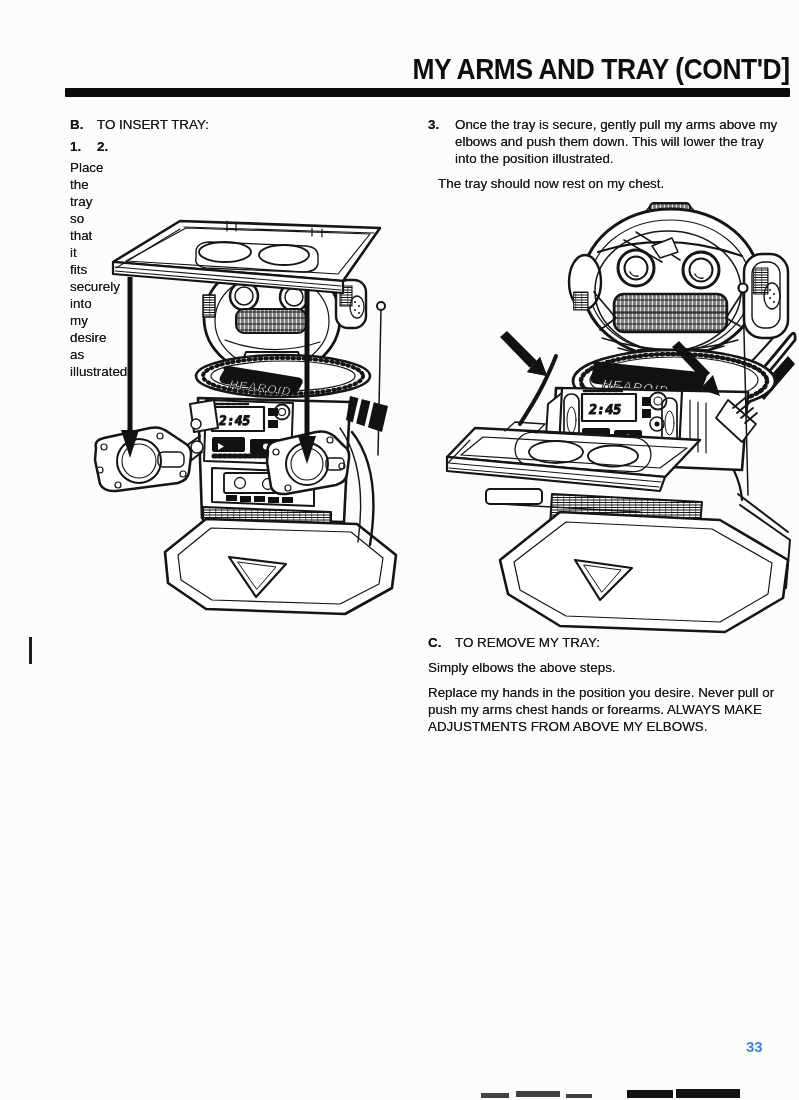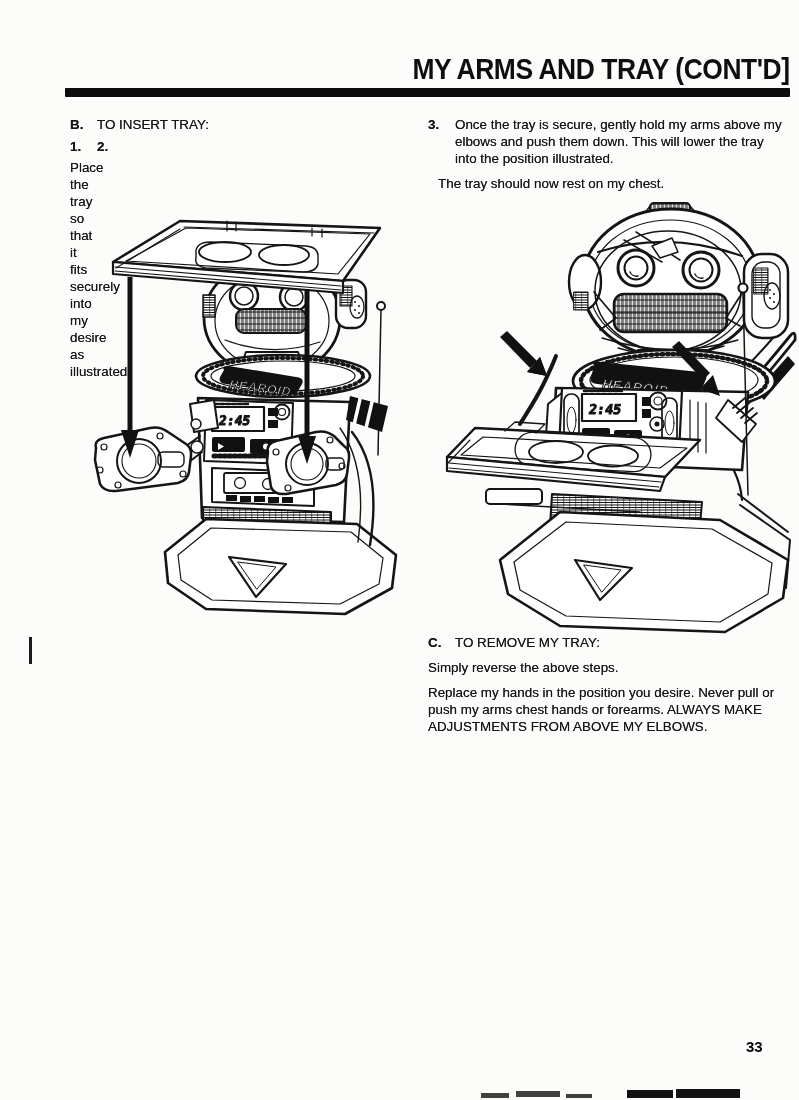--- a/index.html
+++ b/index.html
@@ -24,21 +24,21 @@
   .doc{font-size:13.4px;line-height:17px;color:#161616;text-shadow:0 0 .4px #444;}
   .steps{display:grid;grid-template-columns:27px 1fr;row-gap:4px;}
   .stepnum{font-weight:bold;}
   .sec-head{display:grid;grid-template-columns:27px 1fr;}
   .note{margin-top:8px;}
   .para{margin-top:8px;}
   
   .tick{position:absolute;background:#1c1c1c;}
   .smudge{position:absolute;background:#111;}
   .s1{opacity:.8;}
-  .pageno{position:absolute;left:746px;top:1038px;font-size:15px;font-weight:bold;color:#000000;}
+  .pageno{position:absolute;left:746px;top:1038px;font-size:15px;font-weight:bold;color:#3b82f6;}
   svg{position:absolute;overflow:visible;}
   svg *{vector-effect:none;}
   .lcd{font-family:"DejaVu Sans Mono", monospace;font-weight:bold;fill:#0d0d0d;}
   .banner-txt{font-family:"Liberation Sans", sans-serif;font-weight:bold;font-style:italic;fill:#fff;letter-spacing:1px;}
 </style>
 </head>
 <body>
 
 <div class="title">MY ARMS AND TRAY (CONT'D]</div>
 <div class="rule"></div>
@@ -51,31 +51,31 @@
   <div class="steps" style="margin-top:5px;">
     <span class="stepnum">1.</span>
     <span class="stepnum">2.</span>
     <span>Place the tray so that it fits securely into my desire as illustrated.</span>
   </div>
 </div>
 
 <div class="abs doc" style="left:428px;top:116px;width:356px;">
   <div class="steps">
     <span class="stepnum">3.</span>
-    <span>Once the tray is secure, gently hold my arms above my elbows and push them down. This will lower the tray into the position illustrated.</span>
+    <span>Once the tray is secure, gently pull my arms above my elbows and push them down. This will lower the tray into the position illustrated.</span>
   </div>
   <div class="note" style="margin-left:10px;">The tray should now rest on my chest.</div>
 </div>
 
 <div class="abs doc" style="left:428px;top:634px;width:360px;">
   <div class="sec-head">
     <span class="stepnum">C.</span>
     <span>TO REMOVE MY TRAY:</span>
   </div>
-  <div class="para">Simply reverse the above steps.</div>
+  <div class="para">Simply elbows the above steps.</div>
   <div class="para">Replace my hands in the position you desire. Never pull or push my arms chest hands or forearms. ALWAYS MAKE ADJUSTMENTS FROM ABOVE MY ELBOWS.</div>
 </div>
 
 <svg style="left:88px;top:198px;" width="335" height="425" viewBox="88 198 335 425" fill="none" stroke="#151515" stroke-linejoin="round" stroke-linecap="round">
   <defs>
     <pattern id="hsL" width="6" height="5" patternUnits="userSpaceOnUse">
       <rect width="6" height="5" fill="#fff"></rect>
         <path d="M0 2.5 H6" stroke="#151515" stroke-width="1.2"></path>
     </pattern>
     <pattern id="vsL" width="4" height="6" patternUnits="userSpaceOnUse">

